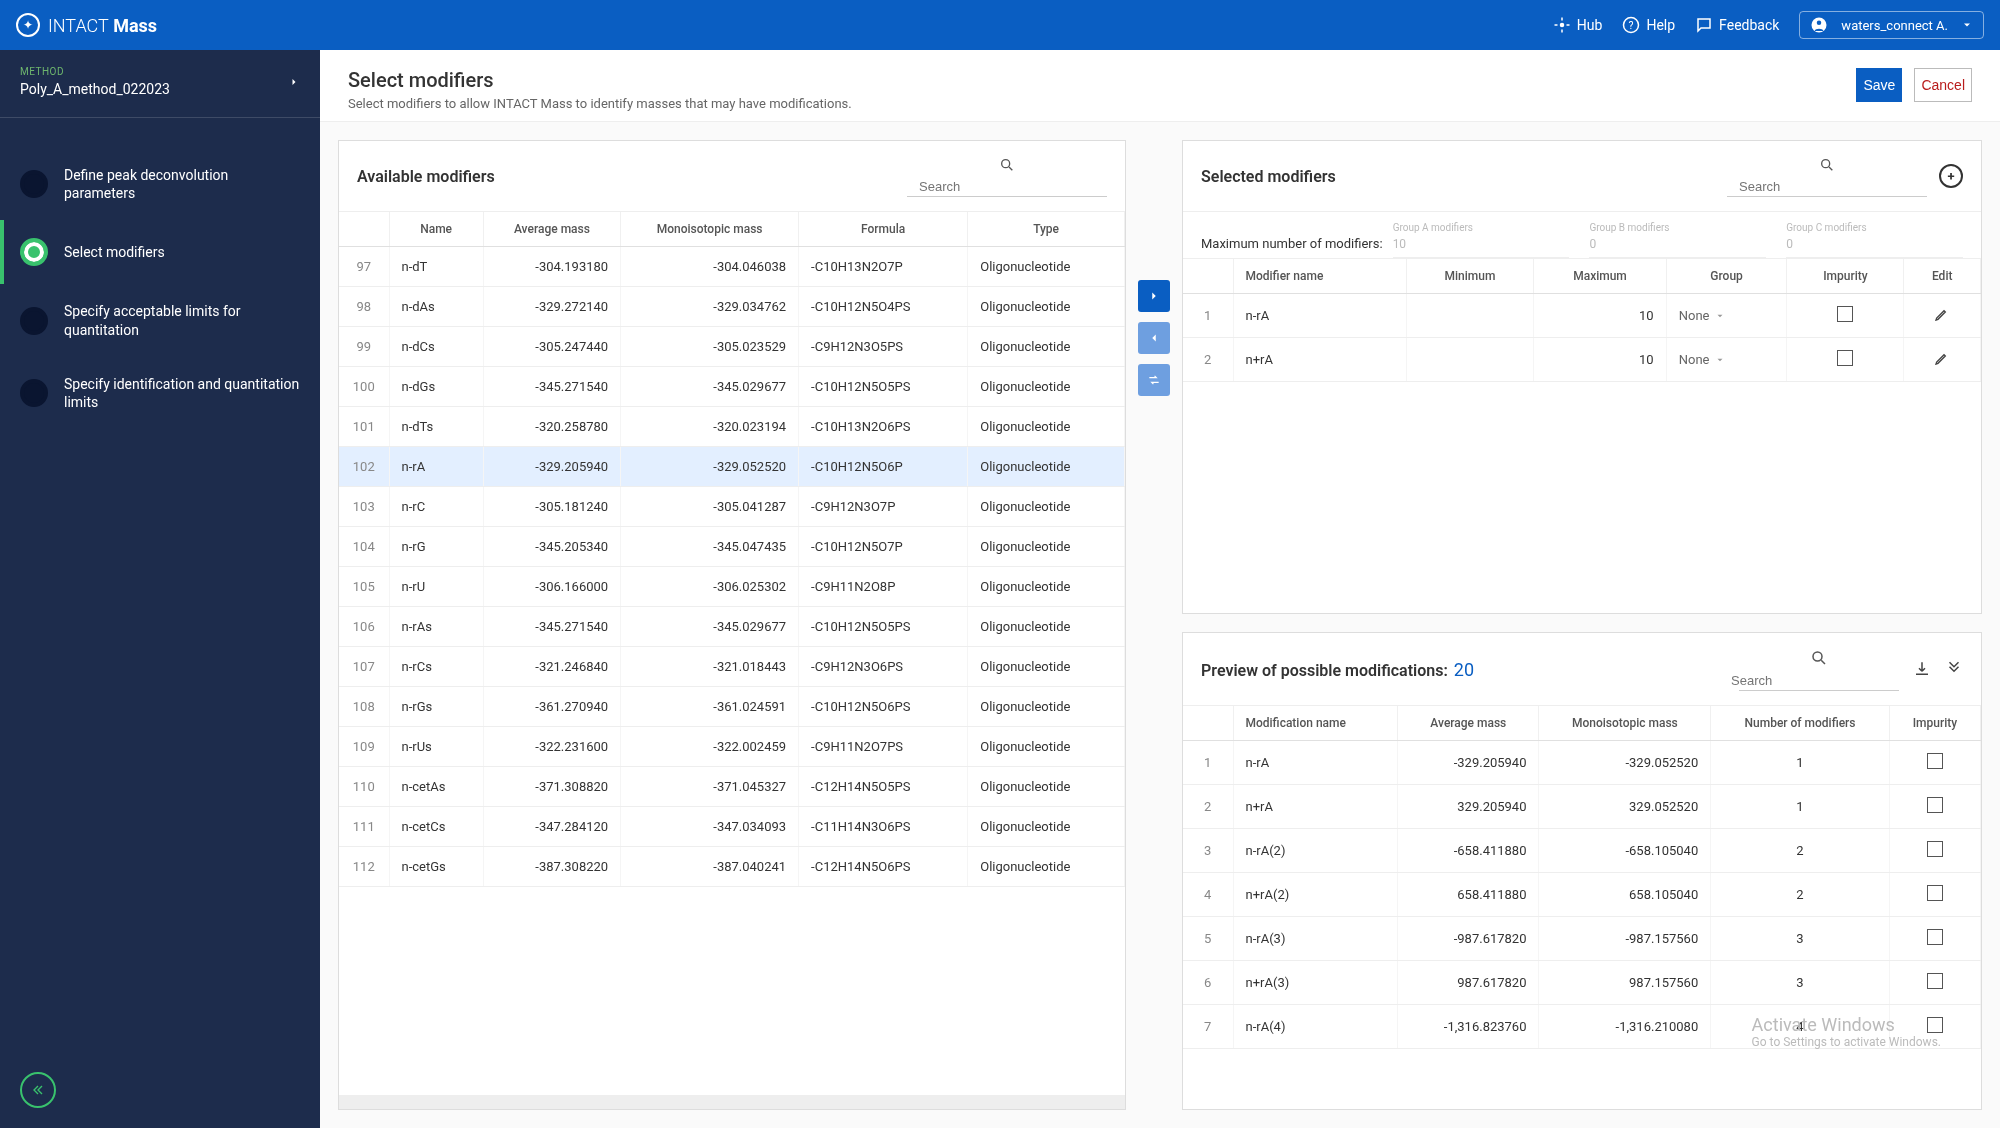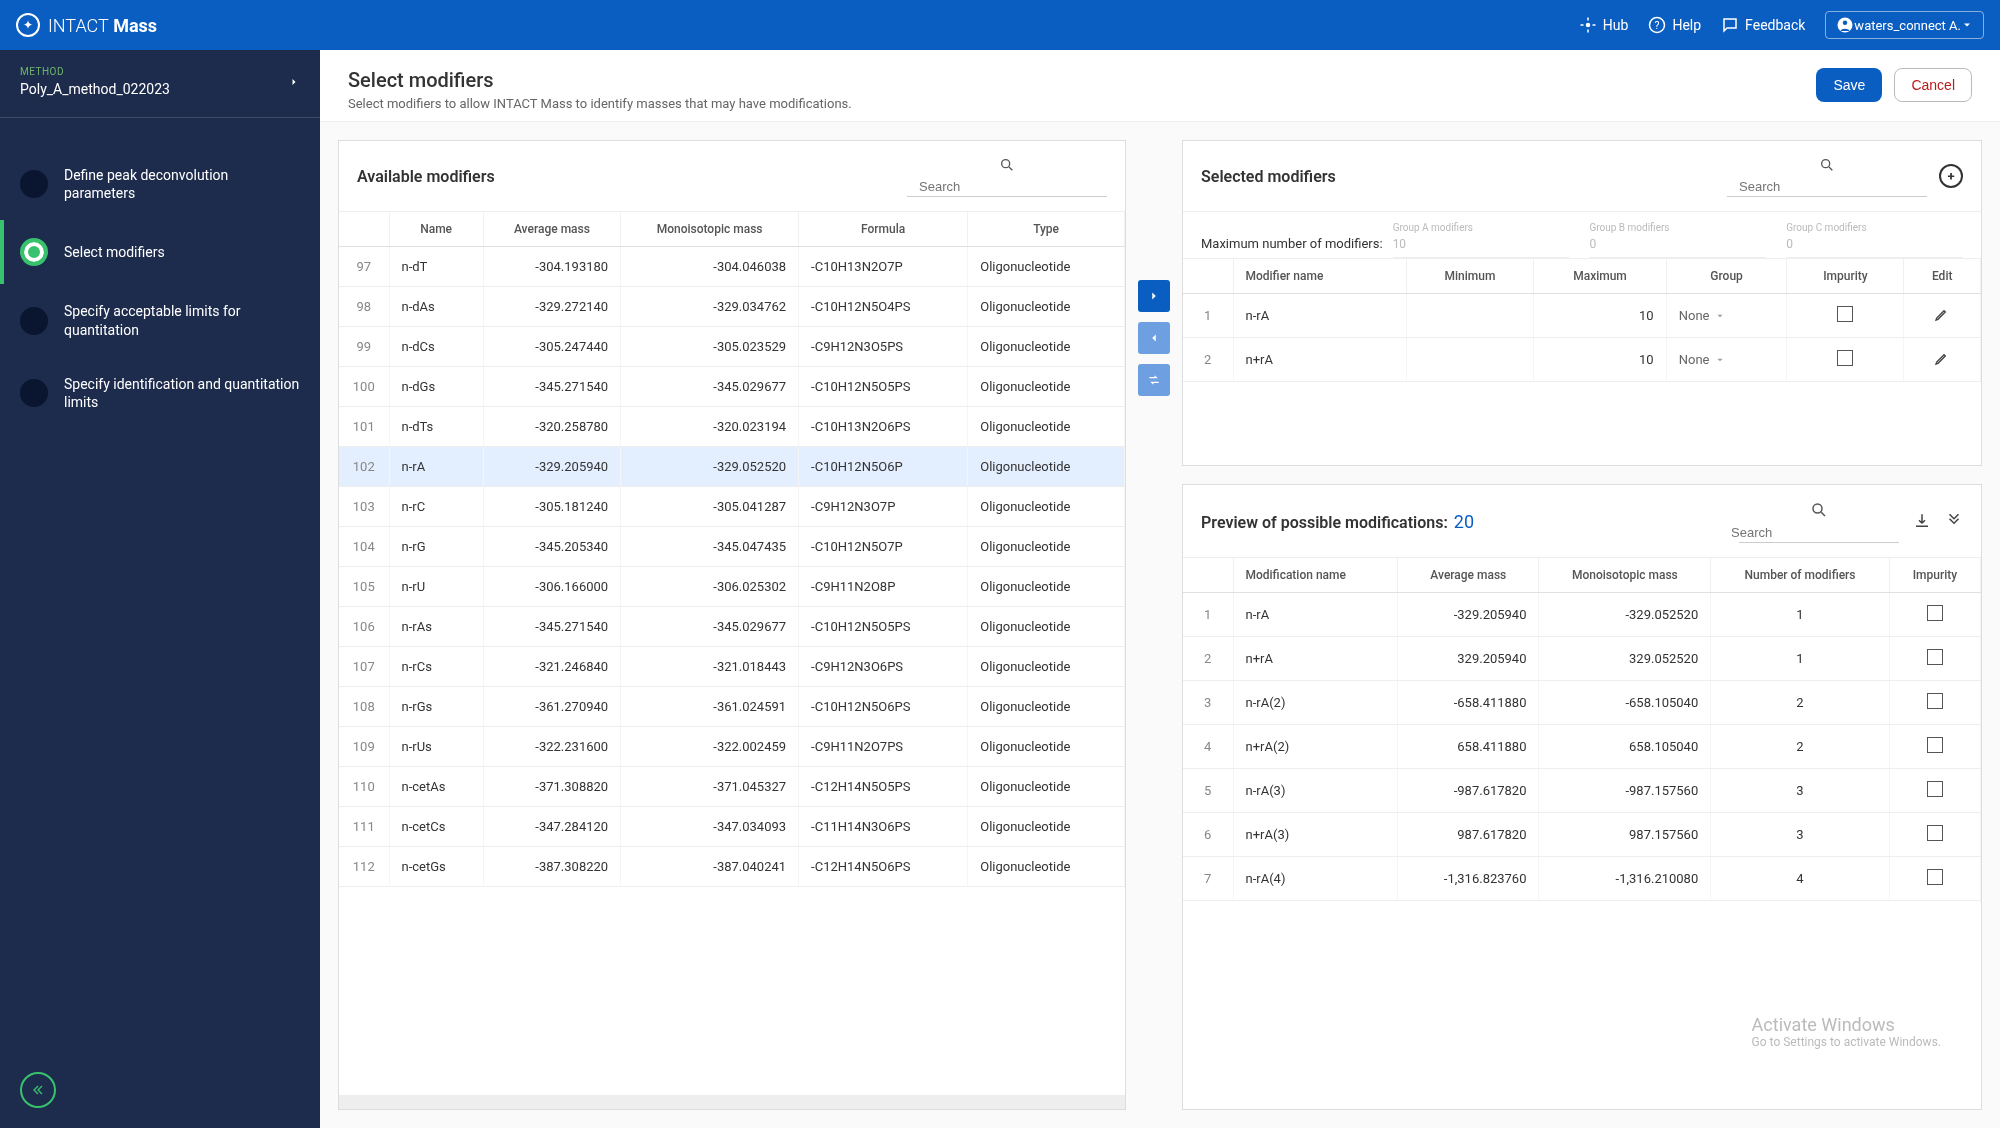--- a/index.html
+++ b/index.html
@@ -7,40 +7,40 @@
 .app { width: 2000px; height: 1128px; display: flex; flex-direction: column; }
 .topbar { background: #0a5ec2; color: #fff; height: 50px; display: flex; align-items: center; padding: 0 16px; }
 .brand { display: flex; align-items: center; gap: 8px; font-size: 18px; }
 .brand-icon { width: 24px; height: 24px; border: 2px solid #fff; border-radius: 50%; display: inline-flex; align-items: center; justify-content: center; font-size: 12px; }
 .brand-light { font-weight: 300; }
 .brand-bold { font-weight: 700; }
 .topbar-spacer { flex: 1; }
 .top-actions { display: flex; align-items: center; gap: 20px; }
 .top-action { display: flex; align-items: center; gap: 6px; cursor: pointer; font-size: 14px; }
 .top-action svg { width: 18px; height: 18px; fill: #fff; }
-.user-chip { display: flex; align-items: center; gap: 0; border: 1px solid rgba(255,255,255,0.5); border-radius: 4px; padding: 4px 10px; cursor: pointer; }
+.user-chip { display: flex; align-items: center; gap: 13px; border: 1px solid rgba(255,255,255,0.5); border-radius: 4px; padding: 4px 10px; cursor: pointer; }
 .main { flex: 1; display: flex; min-height: 0; }
 .sidebar { width: 320px; background: #1d2c4c; color: #fff; display: flex; flex-direction: column; position: relative; }
 .method-head { padding: 16px 20px 20px; border-bottom: 1px solid rgba(255,255,255,0.15); display:flex; align-items:center; justify-content:space-between; }
 .method-label { font-size: 10px; color: #6db56d; letter-spacing: 0.5px; }
 .method-name { font-size: 14px; margin-top: 4px; }
 .steps { padding: 30px 0; flex:1; }
 .step { display: flex; align-items: center; gap: 16px; padding: 18px 20px; cursor: pointer; position:relative; }
 .step-circle { width: 28px; height: 28px; border: 4px solid #0a1530; background:#0a1530; border-radius: 50%; flex-shrink: 0; }
 .step.active { border-left: 4px solid #39c26d; padding-left:16px; }
 .step.active .step-circle { border-color: #39c26d; background: #39c26d; box-shadow: inset 0 0 0 4px #fff; }
 .step-label { font-size: 14px; line-height: 1.3; }
 .sidebar-collapse { position:absolute; bottom:20px; left:20px; width:36px; height:36px; border:2px solid #39c26d; border-radius:50%; display:flex; align-items:center; justify-content:center; cursor:pointer; }
 .sidebar-collapse svg { width:16px; height:16px; fill:#39c26d; }
 .content { flex: 1; background: #fff; display: flex; flex-direction: column; min-width: 0; }
 .page-head-row { display:flex; align-items:flex-start; justify-content:space-between; padding: 18px 28px 10px; border-bottom: 1px solid #eee; }
 .page-title { font-size: 20px; font-weight: 500; margin-bottom: 4px; }
 .page-sub { font-size: 13px; color: #666; }
 .head-buttons { display:flex; gap:12px; }
-.btn { padding: 8px 16px; border-radius: 8px; font-size: 14px; cursor: pointer; border:1px solid transparent; }
+.btn { padding: 8px 6px; border-radius: 0; font-size: 14px; cursor: pointer; border:1px solid transparent; }
 .btn-primary { background:#0a5ec2; color:#fff; }
 .btn-secondary { background:#fff; color:#b91c1c; border-color:#bbb; }
 .panels { flex:1; display:flex; gap: 0; padding: 18px; min-height:0; background:#fafafa; }
 .panel { background:#fff; border:1px solid #ddd; display:flex; flex-direction:column; min-height:0; }
 .panel-left { flex: 1; min-width:0; }
 .transfer-col { width:56px; display:flex; flex-direction:column; align-items:center; justify-content:flex-start; padding-top: 140px; gap:10px; }
 .transfer-btn { width:32px; height:32px; background:#0a5ec2; color:#fff; display:flex; align-items:center; justify-content:center; border-radius:3px; cursor:pointer; }
 .transfer-btn.light { background:#6e9fe0; }
 .transfer-btn svg { width:14px; height:14px; fill:#fff; }
 .panel-right-col { width: 800px; display:flex; flex-direction:column; gap:18px; min-height:0; }
@@ -342,21 +342,21 @@
             </div>
           <div class="transfer-btn light">
               <svg viewBox="0 0 24 24">
                 <path d="M4 8h12l-3-3M20 16H8l3 3" fill="none" stroke="#fff" stroke-width="2"></path>
               </svg>
             </div>
         </div>
 
         <div class="panel-right-col">
 
-          <div class="panel" style="flex:0 0 auto; height:326px;">
+          <div class="panel" style="flex:0 0 auto; height:474px;">
             <div class="panel-head">
               <div class="panel-title">Selected modifiers</div>
               <div style="display:flex;align-items:center;">
                 <div class="search-wrap">
                   <svg viewBox="0 0 24 24">
                       <circle cx="10" cy="10" r="6" fill="none" stroke="#555" stroke-width="2"></circle>
                       <path d="M15 15l5 5" stroke="#555" stroke-width="2"></path>
                     </svg>
                   <input placeholder="Search" style="">
                 </div>

